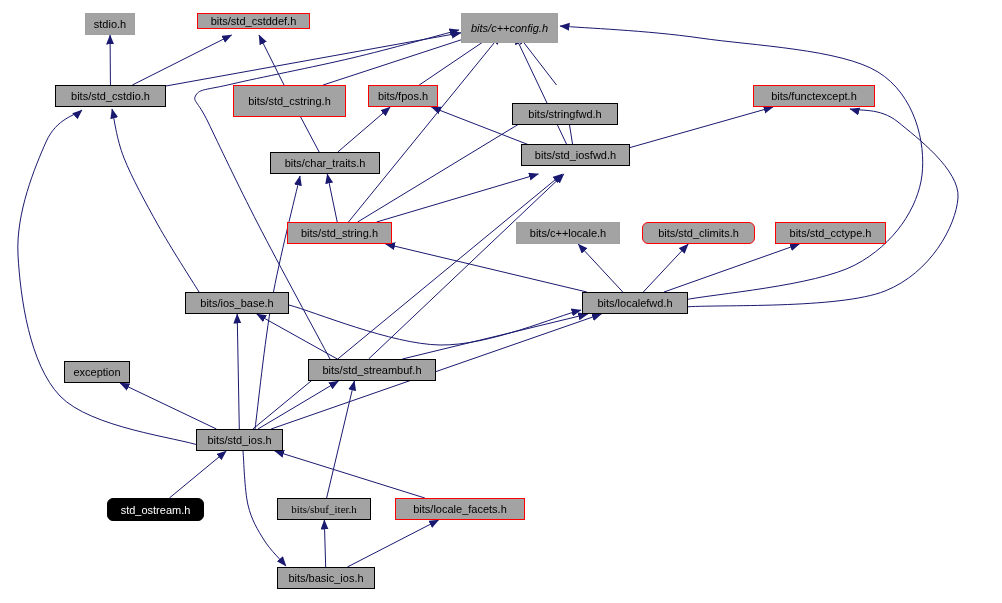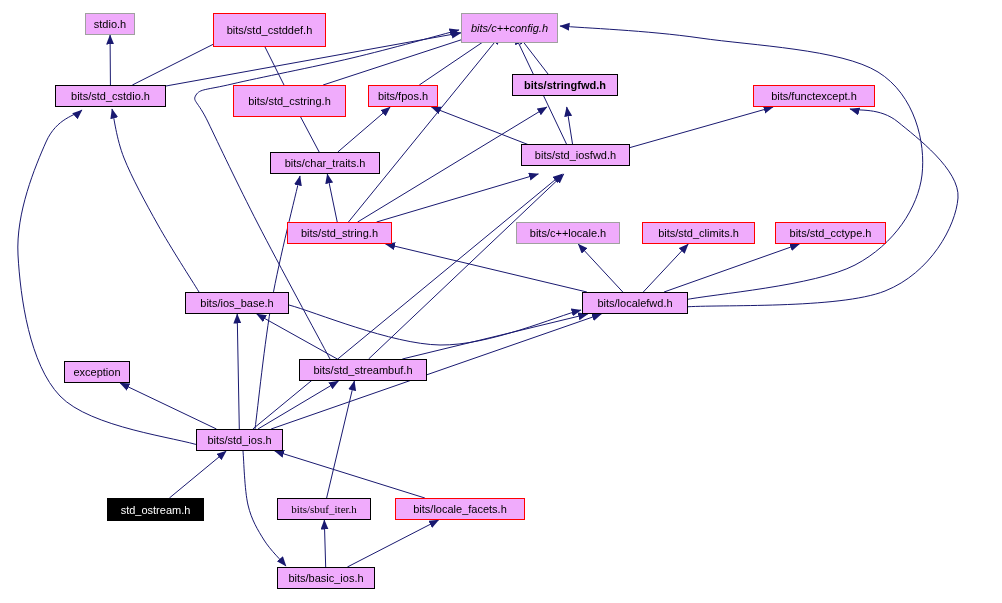--- a/index.html
+++ b/index.html
@@ -1,19 +1,19 @@
 <!DOCTYPE html>
 <html><head>
 <meta charset="utf-8">
 <style>
   html,body{margin:0;padding:0;background:#ffffff;}
   #stage{position:relative;width:1002px;height:603px;background:#ffffff;overflow:hidden;
          font-family:"Liberation Sans","DejaVu Sans",sans-serif;}
   #edges{position:absolute;left:0;top:0;width:1002px;height:603px;}
-  .node{position:absolute;box-sizing:border-box;border:1px solid #000;background:#f0abfc;
+  .node{position:absolute;box-sizing:border-box;border:1px solid #000;background:#a3a3a3;
         font-size:11px;color:#000;text-align:center;white-space:nowrap;
         display:flex;align-items:center;justify-content:center;padding:0 2px;cursor:pointer;}
   .node.red{border-color:#ff0000;}
   .node.gray{border-color:#a0a0a0;cursor:default;}
   .node.rootnode{background:#000000;color:#ffffff;border-color:#000000;cursor:default;}
   path.edge{fill:none;stroke:#191970;stroke-width:1px;}
 </style>
 </head>
 <body>
 
@@ -64,36 +64,36 @@
         <path d="M684,300 C712.5,294.1666666666667 815.3333333333334,285.8333333333333 855,265 C894.6666666666666,244.16666666666666 918.1666666666666,207.16666666666666 922,175 C925.8333333333334,142.83333333333334 915,94.83333333333333 878,72 C841,49.16666666666667 753,45.666666666666664 700,38 C647,30.333333333333332 583.3333333333334,28 560,26" class="edge" stroke="#191970" marker-end="url(#arrow)"></path>
         <path d="M684,307 C717.5,304.3333333333333 839.3333333333334,309.1666666666667 885,291 C930.6666666666666,272.8333333333333 955.8333333333334,226.16666666666666 958,198 C960.1666666666666,169.83333333333334 916,136.83333333333334 898,122 C880,107.16666666666667 858,111.16666666666667 850,109" class="edge" stroke="#191970" marker-end="url(#arrow)"></path>
         <path d="M622.7857142857143,292 L578.2142857142857,244" class="edge" stroke="#191970" marker-end="url(#arrow)"></path>
         <path d="M643.2928571428571,292 L688.2071428571429,244" class="edge" stroke="#191970" marker-end="url(#arrow)"></path>
         <path d="M664.0357142857143,292 L799.4642857142857,244" class="edge" stroke="#191970" marker-end="url(#arrow)"></path>
         <path d="M586.8785714285714,292 L385.62142857142857,244" class="edge" stroke="#191970" marker-end="url(#arrow)"></path>
       </g>
   </svg>
   <div id="node-layer">
       <div class="node gray" style="left: 85px; top: 13px; width: 50px; height: 22px;">stdio.h</div>
-      <div class="node red" style="left: 213px; top: 13px; width: 113px; height: 34px;">bits/std_cstddef.h</div>
+      <div class="node red" style="left: 197px; top: 13px; width: 113px; height: 16px;">bits/std_cstddef.h</div>
       <div class="node gray" style="left: 461px; top: 13px; width: 97px; height: 30px; font-style: italic;">bits/c++config.h</div>
       <div class="node black" style="left: 55px; top: 85px; width: 111px; height: 22px;">bits/std_cstdio.h</div>
       <div class="node red" style="left: 233px; top: 85px; width: 113px; height: 32px;">bits/std_cstring.h</div>
       <div class="node red" style="left: 368px; top: 85px; width: 70px; height: 22px;">bits/fpos.h</div>
-      <div class="node black" style="left: 512px; top: 74px; width: 106px; height: 22px; font-weight: bold;">bits/stringfwd.h</div>
+      <div class="node black" style="left: 512px; top: 103px; width: 106px; height: 22px;">bits/stringfwd.h</div>
       <div class="node red" style="left: 753px; top: 85px; width: 122px; height: 22px;">bits/functexcept.h</div>
       <div class="node black" style="left: 270px; top: 152px; width: 110px; height: 22px;">bits/char_traits.h</div>
       <div class="node black" style="left: 521px; top: 144px; width: 109px; height: 22px;">bits/std_iosfwd.h</div>
       <div class="node red" style="left: 287px; top: 222px; width: 105px; height: 22px;">bits/std_string.h</div>
       <div class="node gray" style="left: 516px; top: 222px; width: 104px; height: 22px;">bits/c++locale.h</div>
-      <div class="node red" style="left: 642px; top: 222px; width: 113px; height: 22px;">bits/std_climits.h</div>
+      <div class="node red" style="left: 642px; top: 222px; width: 113px; height: 22px; border-radius: 6px;">bits/std_climits.h</div>
       <div class="node red" style="left: 775px; top: 222px; width: 111px; height: 22px;">bits/std_cctype.h</div>
       <div class="node black" style="left: 185px; top: 292px; width: 104px; height: 22px;">bits/ios_base.h</div>
       <div class="node black" style="left: 582px; top: 292px; width: 106px; height: 22px;">bits/localefwd.h</div>
       <div class="node black" style="left: 64px; top: 361px; width: 66px; height: 22px;">exception</div>
-      <div class="node black" style="left: 299px; top: 359px; width: 128px; height: 22px;">bits/std_streambuf.h</div>
+      <div class="node black" style="left: 308px; top: 359px; width: 128px; height: 22px;">bits/std_streambuf.h</div>
       <div class="node black" style="left: 196px; top: 429px; width: 87px; height: 22px;">bits/std_ios.h</div>
-      <div class="node black rootnode" style="left: 107px; top: 498px; width: 97px; height: 23px;">std_ostream.h</div>
+      <div class="node black rootnode" style="left: 107px; top: 498px; width: 97px; height: 23px; border-radius: 6px;">std_ostream.h</div>
       <div class="node black" style="left: 277px; top: 498px; width: 94px; height: 22px; font-family: Liberation Serif, serif;">bits/sbuf_iter.h</div>
       <div class="node red" style="left: 395px; top: 498px; width: 130px; height: 22px;">bits/locale_facets.h</div>
       <div class="node black" style="left: 277px; top: 567px; width: 98px; height: 22px;">bits/basic_ios.h</div>
     </div>
 </div>
 
 </body></html>

